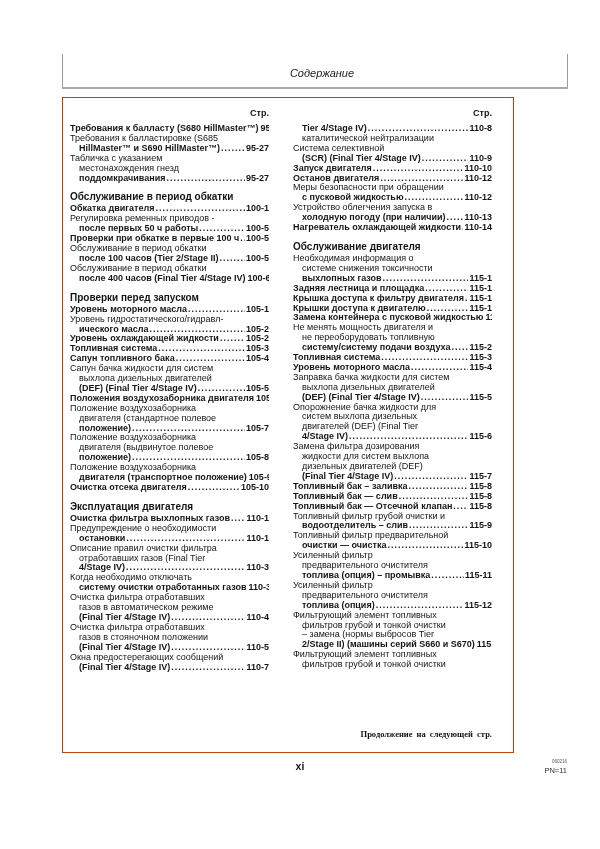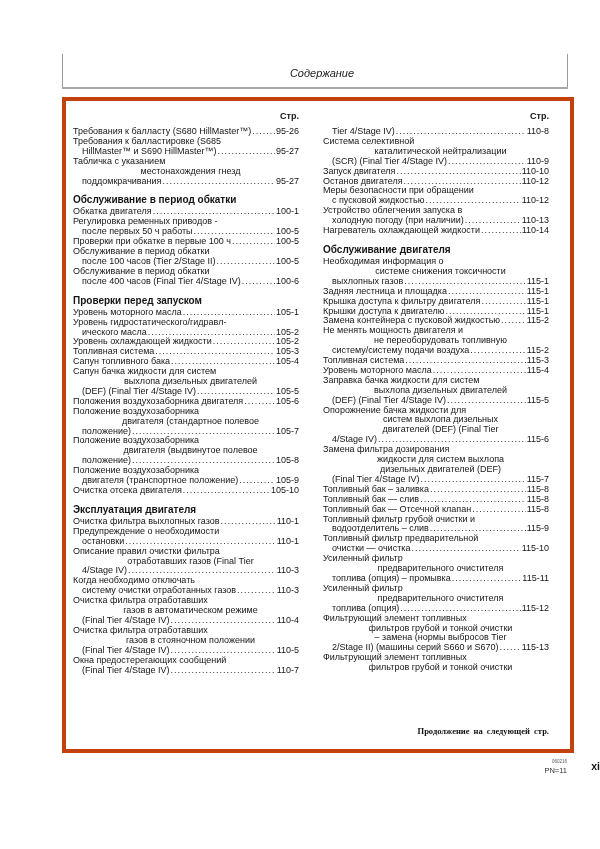--- a/index.html
+++ b/index.html
@@ -24,22 +24,22 @@
   .hdr-tick.left  { left:62px; }
   .hdr-tick.right { left:567px; }
   .hdr-rule {
     position:absolute; top:87px; left:62px; width:506px; height:2px;
     background:#a8a8a8;
   }
   
   .box {
     position:absolute;
     left:62px; top:97px;
-    width:512px; height:656px;
-    border:4px solid #c2410c;
+    width:452px; height:656px;
+    border:1px solid #c2410c;
     box-sizing:border-box;
     padding:8px 21px 0 7px;
     background:#ffffff;
   }
   .cols { display:flex; gap:24px; }
   .col { flex:1; min-width:0; }
   .col-hdr {
     text-align:right;
     font-weight:bold;
     font-size:9px;
@@ -54,22 +54,22 @@
     white-space:nowrap;
     overflow:hidden;
   }
   .entry { }
   .eline {
     font-size:9px;
     line-height:9.9px;
     white-space:nowrap;
     overflow:hidden;
   }
-  .eline.cont { padding-left:9px;text-align:center; }
-  .eline.last { display:flex; align-items:baseline; }
+  .eline.cont { padding-left:9px; }
+  .eline.last { display:flex; align-items:baseline;font-weight:bold; }
   .etext { flex:0 0 auto; }
   .dots {
     flex:1 1 auto;
     overflow:hidden;
     white-space:nowrap;
     letter-spacing:1px;
     margin:0 1px;
     color:#1c1c1c;
   }
   .pg { flex:0 0 auto; }
@@ -78,21 +78,21 @@
     right:21px; bottom:13px;
     font-weight:bold;
     font-size:8.5px;
     word-spacing:2px;
     color:#111;
     font-family:Liberation Serif, serif;
   }
   
   .page-num {
     position:absolute; top:760px; left:0; right:0;
-    text-align:right;
+    text-align:center;
     font-weight:bold;
     font-size:10.5px;
   }
   .doc-code {
     position:absolute; top:759px; right:33px;
     font-size:4.5px;
     color:#555;
   }
   .pn {
     position:absolute; top:766px; right:33px;
@@ -325,22 +325,22 @@
     <div class="col" id="col-right">
       <div class="col-hdr">Стр.</div>
     <div class="entry">
           <div class="eline cont last">
             <span class="etext">Tier 4/Stage IV)</span>
             <span class="dots">............................................................................................................................................</span>
             <span class="pg">110-8</span>
           </div>
         </div>
         <div class="entry">
+          <div class="eline cont">каталитической нейтрализации</div>
           <div class="eline">Система селективной</div>
-          <div class="eline cont">каталитической нейтрализации</div>
           <div class="eline cont last">
             <span class="etext">(SCR) (Final Tier 4/Stage IV)</span>
             <span class="dots">............................................................................................................................................</span>
             <span class="pg">110-9</span>
           </div>
         </div>
         <div class="entry">
           <div class="eline last">
             <span class="etext">Запуск двигателя</span>
             <span class="dots">............................................................................................................................................</span>

